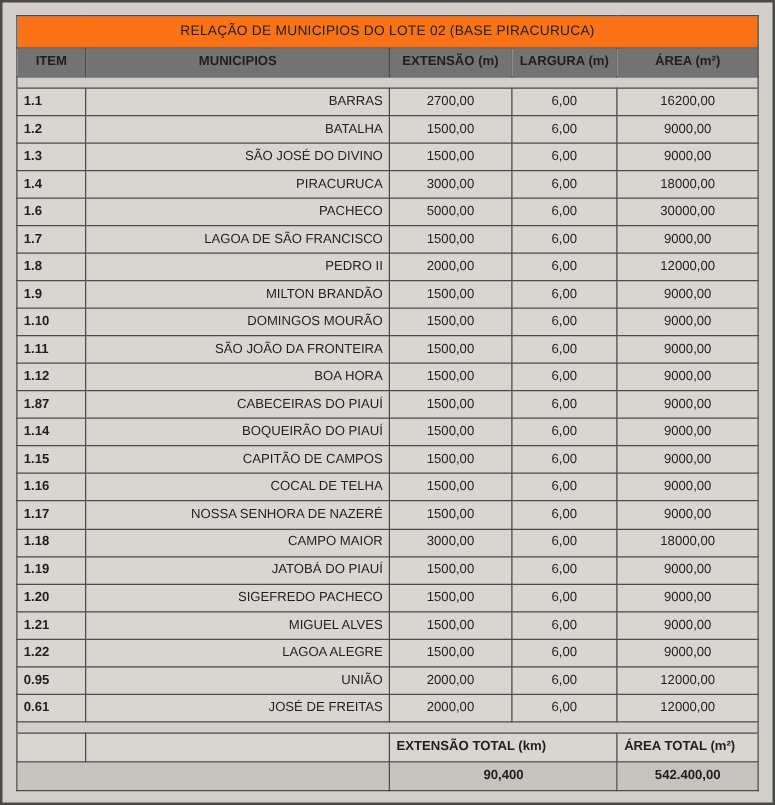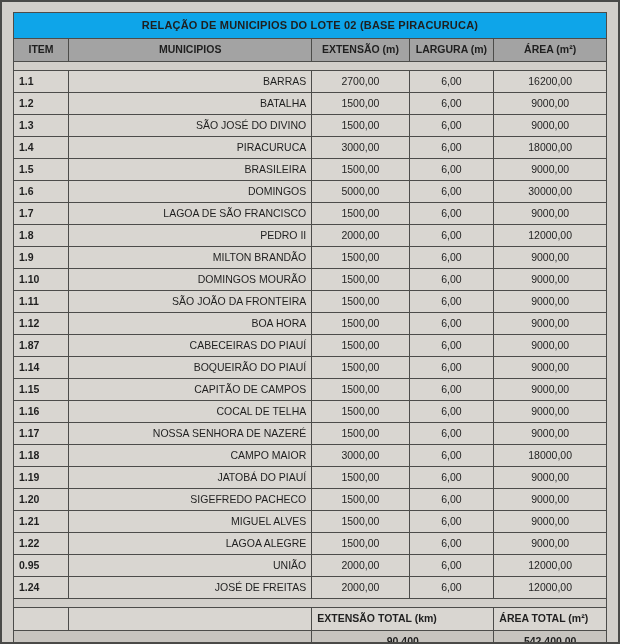--- a/index.html
+++ b/index.html
@@ -29,29 +29,29 @@
   .doc-table th, .doc-table td {
     border: 1px solid #4c4c4a;
     padding: 1px 5px;
     font-size: 10.5px;
     line-height: 1.25;
     overflow: hidden;
     white-space: nowrap;
     background: #d9d6d1;
   }
   tr.title-row th {
-    background: #0ea5e9;
-    font-weight: bold;
+    background: #f97316;
+    font-weight: normal;
     font-size: 11px;
     text-align: center;
     height: 23px;
     letter-spacing: 0.2px;
   }
   tr.header-row th {
-    background: #a3a3a3;
+    background: #737373;
     font-weight: bold;
     text-align: center;
     height: 20px;
   }
   tr.spacer-row td {
     border: none;
     background: transparent;
     height: 8px;
     padding: 0;
     border-left: 1px solid #4c4c4a;
@@ -123,29 +123,22 @@
     <td class="col-num">9000,00</td>
   </tr>
         <tr class="data-row">
     <td class="col-item">1.4</td>
     <td class="col-mun">PIRACURUCA</td>
     <td class="col-num">3000,00</td>
     <td class="col-num">6,00</td>
     <td class="col-num">18000,00</td>
   </tr>
         <tr class="data-row">
-    <td class="col-item">1.5</td>
-    <td class="col-mun">BRASILEIRA</td>
-    <td class="col-num">1500,00</td>
-    <td class="col-num">6,00</td>
-    <td class="col-num">9000,00</td>
-  </tr>
-        <tr class="data-row">
     <td class="col-item">1.6</td>
-    <td class="col-mun">DOMINGOS</td>
+    <td class="col-mun">PACHECO</td>
     <td class="col-num">5000,00</td>
     <td class="col-num">6,00</td>
     <td class="col-num">30000,00</td>
   </tr>
         <tr class="data-row">
     <td class="col-item">1.7</td>
     <td class="col-mun">LAGOA DE SÃO FRANCISCO</td>
     <td class="col-num">1500,00</td>
     <td class="col-num">6,00</td>
     <td class="col-num">9000,00</td>
@@ -256,21 +249,21 @@
     <td class="col-num">9000,00</td>
   </tr>
         <tr class="data-row">
     <td class="col-item">0.95</td>
     <td class="col-mun">UNIÃO</td>
     <td class="col-num">2000,00</td>
     <td class="col-num">6,00</td>
     <td class="col-num">12000,00</td>
   </tr>
         <tr class="data-row">
-    <td class="col-item">1.24</td>
+    <td class="col-item">0.61</td>
     <td class="col-mun">JOSÉ DE FREITAS</td>
     <td class="col-num">2000,00</td>
     <td class="col-num">6,00</td>
     <td class="col-num">12000,00</td>
   </tr>
       </tbody>
     <tfoot>
       <tr class="spacer-row">
         <td colspan="5"></td>
       </tr>

